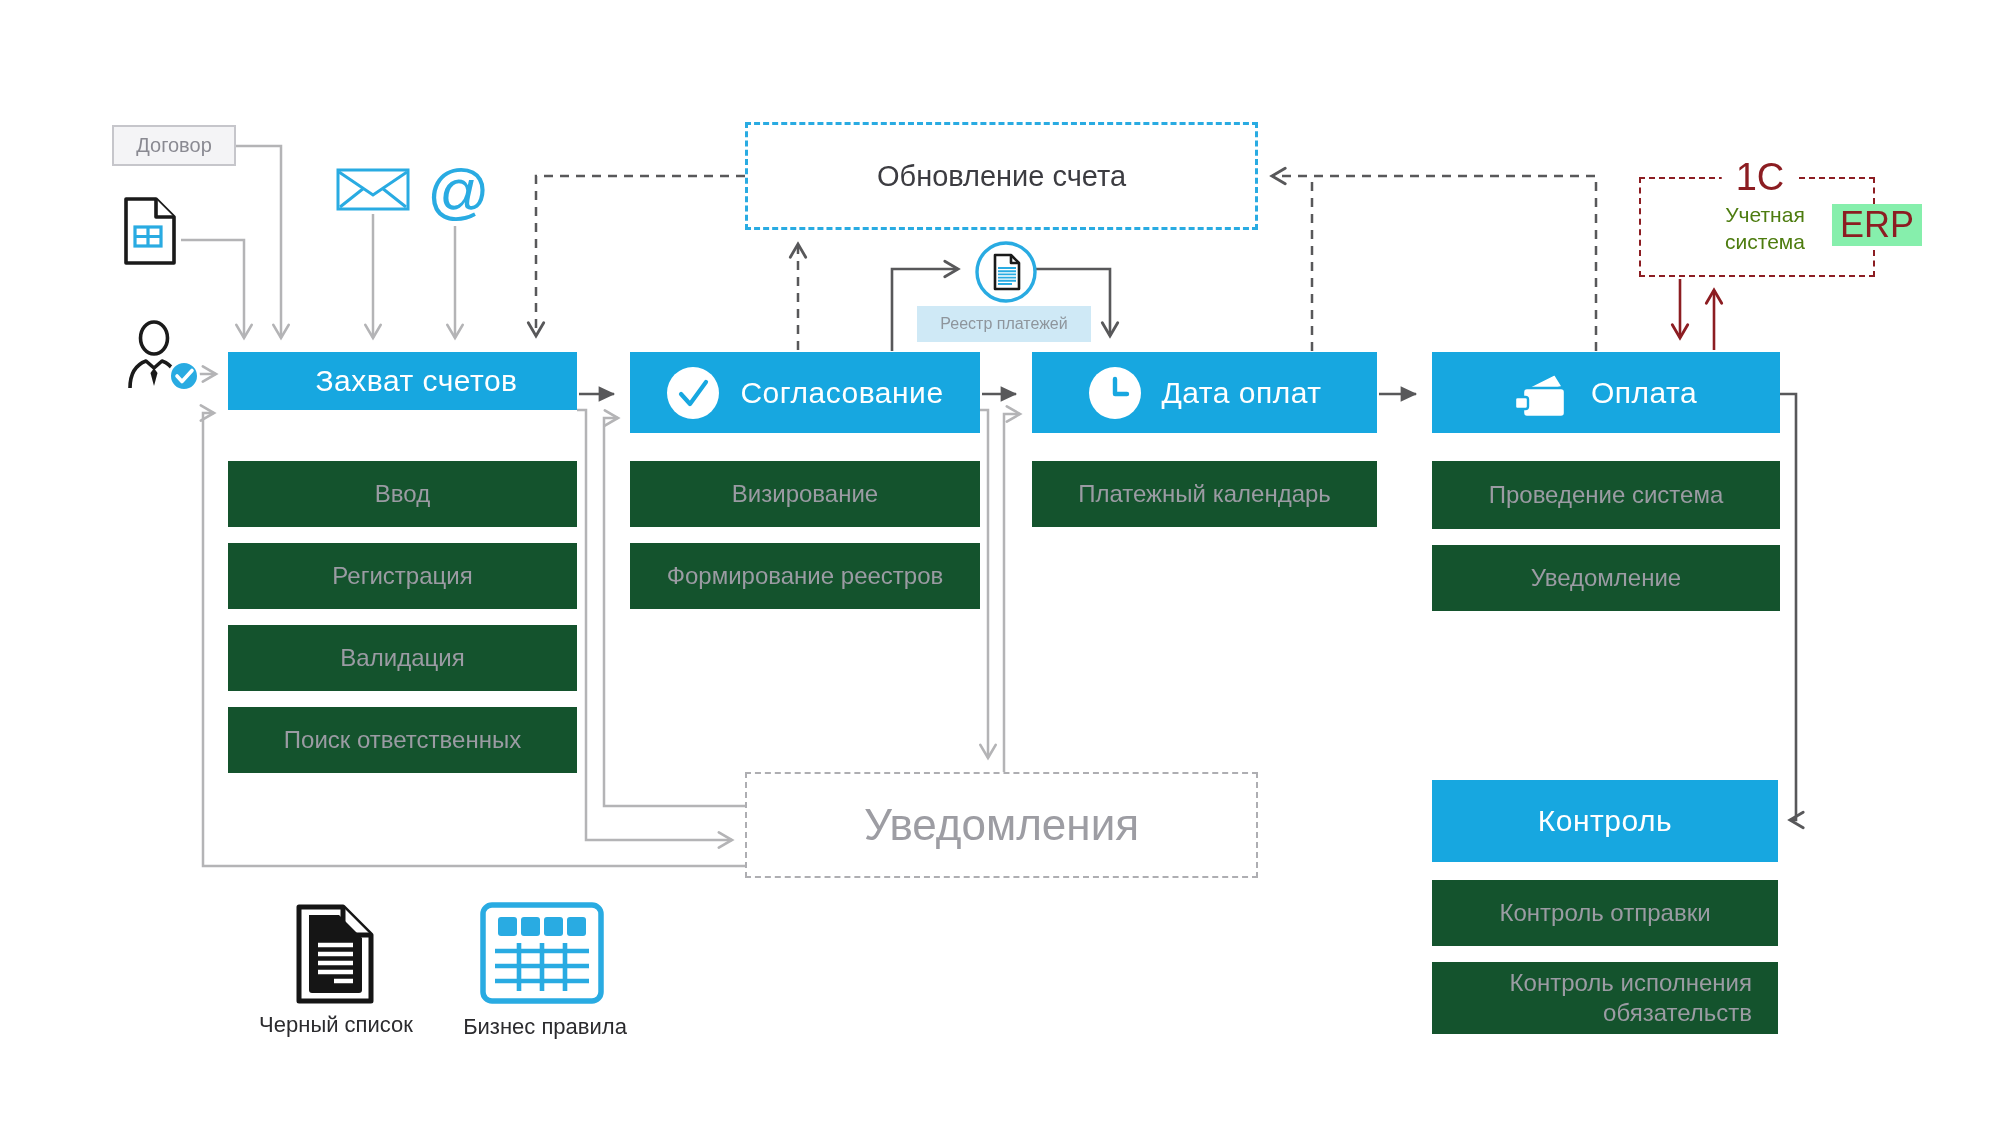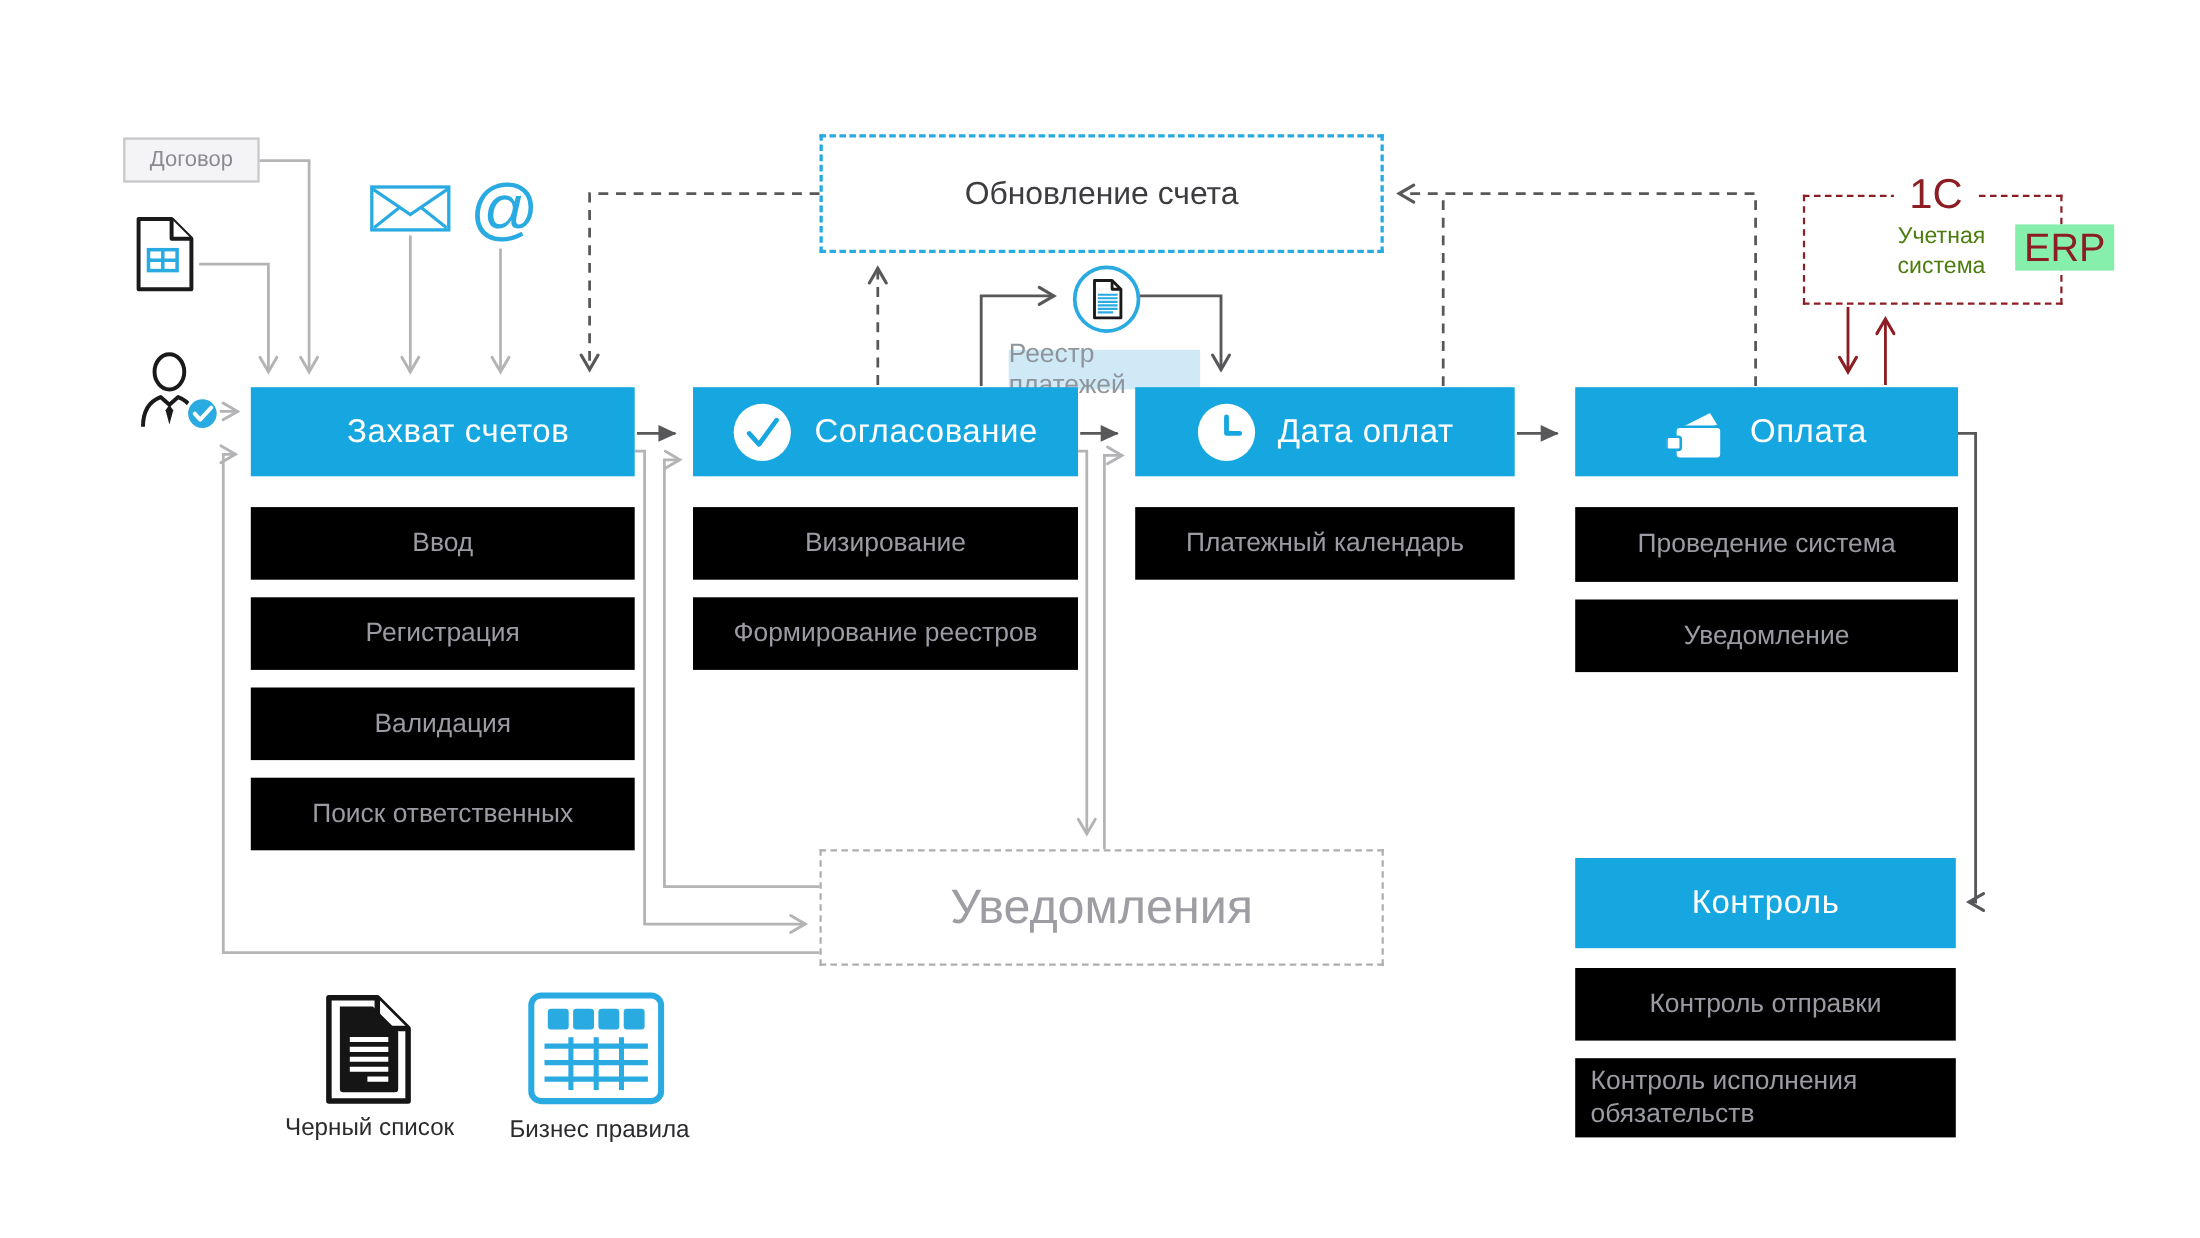--- a/index.html
+++ b/index.html
@@ -4,37 +4,37 @@
 <style>
   html,body{margin:0;padding:0;background:#fff;}
   .canvas{position:relative;width:2000px;height:1125px;background:#ffffff;
           font-family:"Liberation Sans","DejaVu Sans",sans-serif;overflow:hidden;}
   .connectors{position:absolute;left:0;top:0;width:2000px;height:1125px;z-index:1;}
   .abs{position:absolute;box-sizing:border-box;}
   
   .stage{background:#17a7e0;color:#ffffff;display:flex;align-items:center;justify-content:center;
          gap:20px;font-size:30px;font-weight:300;letter-spacing:.5px;z-index:2;}
   
-  .sub{background:#000000;color:#9b9ba3;display:flex;align-items:center;justify-content:center;
-       font-size:24px;font-weight:300;text-align:left;line-height:1.25;z-index:2;padding:0 14px;}
+  .sub{background:#14532d;color:#9b9ba3;display:flex;align-items:center;justify-content:center;
+       font-size:24px;font-weight:300;text-align:right;line-height:1.25;z-index:2;padding:0 26px;}
   
   .update-box{border:3px dashed #29abe2;display:flex;align-items:center;justify-content:center;
               color:#3c3c41;font-size:29px;font-weight:300;z-index:2;background:transparent;}
   .notif-box{border:2.5px dashed #aeaeb2;display:flex;align-items:center;justify-content:center;
              color:#9d9da3;font-size:44px;font-weight:300;z-index:2;}
   .erp-box{border:2.5px dashed #8c1d22;z-index:2;}
   .erp-title{color:#8c1d22;font-size:38px;font-weight:400;background:#fff;padding:0 14px;
              transform:translateX(-50%);z-index:3;line-height:40px;}
   .erp-badge{color:#8c1d22;font-size:36px;font-weight:400;background:#86efac;padding:2px 8px;
              transform:translateX(-50%);z-index:3;line-height:38px;}
   .erp-system{color:#4d7c0f;font-size:21px;font-weight:300;text-align:center;line-height:1.3;z-index:3;}
   .contract{border:2px solid #c6c6cb;background:#f4f4f6;color:#8a8a92;font-size:20px;
             display:flex;align-items:center;justify-content:center;z-index:2;}
-  .registry-label{background:#cfe9f6;color:#8e959c;font-size:24px;display:flex;align-items:center;
-                  justify-content:center;z-index:2;margin-top:12px;}
+  .registry-label{background:#cfe9f6;color:#8e959c;font-size:16px;display:flex;align-items:center;
+                  justify-content:center;z-index:2;}
   .at-glyph{color:#29abe2;font-size:62px;font-weight:400;line-height:1;z-index:2;}
   .legend-label{color:#2b2b2e;font-size:22px;font-weight:400;transform:translateX(-50%);
                 white-space:nowrap;z-index:2;}
   .icon-layer{z-index:2;}
 </style>
 </head>
 <body>
 
 <div class="canvas">
 
@@ -127,21 +127,21 @@
       <path d="M24,28 H42 M24,31.2 H42 M24,34.4 H42 M24,37.6 H42 M24,40.8 H42 M24,44 H38"></path>
     </g>
   </svg>
   <div class="abs registry-label" style="left:917px;top:306px;width:174px;height:36px;">Реестр платежей</div>
 
   <div class="abs erp-box" style="left:1639px;top:177px;width:236px;height:100px;"></div>
   <div class="abs erp-title" style="left:1760px;top:157px;">1С</div>
   <div class="abs erp-system" style="left:1700px;top:201px;width:130px;">Учетная система</div>
   <div class="abs erp-badge" style="left:1877px;top:204px;">ERP</div>
 
-  <div class="abs stage" style="left:228px;top:352px;width:349px;height:81px;padding-left:28px;">
+  <div class="abs stage" style="left:228px;top:352px;width:349px;height:58px;padding-left:28px;">
     <span>Захват счетов</span>
   </div>
   <div class="abs sub" style="left:228px;top:461px;width:349px;height:66px;">Ввод</div>
   <div class="abs sub" style="left:228px;top:543px;width:349px;height:66px;">Регистрация</div>
   <div class="abs sub" style="left:228px;top:625px;width:349px;height:66px;">Валидация</div>
   <div class="abs sub" style="left:228px;top:707px;width:349px;height:66px;">Поиск ответственных</div>
 
   <div class="abs stage" style="left:630px;top:352px;width:350px;height:81px;">
     <svg width="54" height="54" viewBox="0 0 54 54">
       <circle cx="27" cy="27" r="26" fill="#ffffff"></circle>

